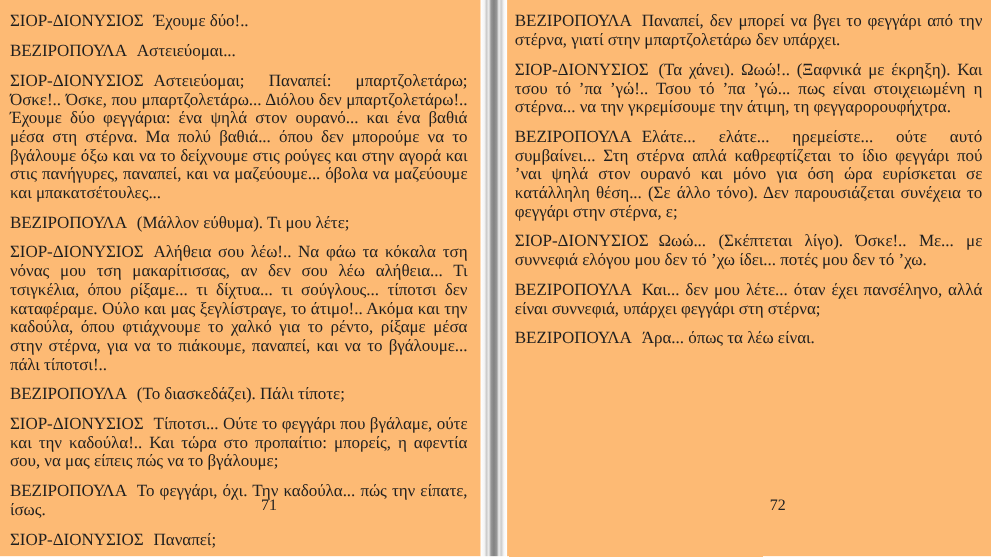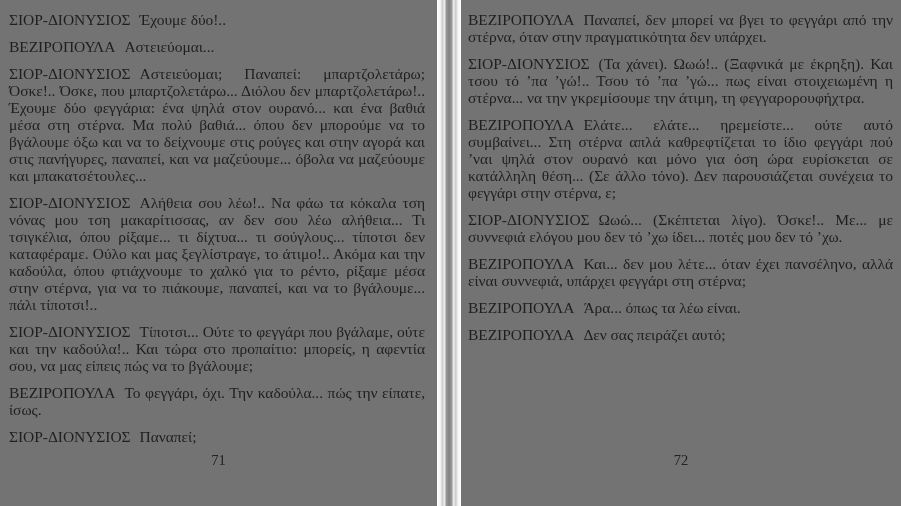--- a/index.html
+++ b/index.html
@@ -14,21 +14,21 @@
     background: #ffffff;
     overflow: hidden;
     font-family: "Liberation Serif", "DejaVu Serif", serif;
     color: #1f1f1f;
   }
   .page {
     position: absolute;
     top: 0;
     height: 506px;
     box-sizing: border-box;
-    background: #737373;
+    background: #fdba74;
   }
   .page.left {
     left: 0;
     width: 437px;
     padding: 11px 12px 0 9px;
   }
   .page.right {
     left: 461px;
     width: 440px;
     padding: 11px 8px 0 7px;
@@ -46,20 +46,21 @@
     white-space: nowrap;
   }
   .page-number {
     position: absolute;
     bottom: 37px;
     left: 0;
     width: 100%;
     text-align: center;
     font-size: 14.5px;
     color: #222222;
+    padding-left: 26px;
   }
   .spine {
     position: absolute;
     left: 437px;
     top: 0;
     width: 24px;
     height: 506px;
     background: linear-gradient(90deg,
       #ffffff 0%,
       #f4f4f4 14%,
@@ -77,36 +78,37 @@
 </head>
 <body>
 
 <div class="spread">
 
   <div class="page left">
     <div class="page-text">
         <p class="para"><span class="speaker">ΣΙΟΡ-ΔΙΟΝΥΣΙΟΣ</span><span class="speech">Έχουμε δύο!..</span></p>
         <p class="para"><span class="speaker">ΒΕΖΙΡΟΠΟΥΛΑ</span><span class="speech">Αστειεύομαι...</span></p>
         <p class="para"><span class="speaker">ΣΙΟΡ-ΔΙΟΝΥΣΙΟΣ</span><span class="speech">Αστειεύομαι; Παναπεί: μπαρτζολετάρω; Όσκε!.. Όσκε, που μπαρτζολετάρω... Διόλου δεν μπαρτζολετάρω!.. Έχουμε δύο φεγγάρια: ένα ψηλά στον ουρανό... και ένα βαθιά μέσα στη στέρνα. Μα πολύ βαθιά... όπου δεν μπορούμε να το βγάλουμε όξω και να το δείχνουμε στις ρούγες και στην αγορά και στις πανήγυρες, παναπεί, και να μαζεύουμε... όβολα να μαζεύουμε και μπακατσέτουλες...</span></p>
+        <p class="para"><span class="speaker">ΒΕΖΙΡΟΠΟΥΛΑ</span><span class="speech">(Μάλλον εύθυμα). Τι μου λέτε;</span></p>
         <p class="para"><span class="speaker">ΣΙΟΡ-ΔΙΟΝΥΣΙΟΣ</span><span class="speech">Αλήθεια σου λέω!.. Να φάω τα κόκαλα τση νόνας μου τση μακαρίτισσας, αν δεν σου λέω αλήθεια... Τι τσιγκέλια, όπου ρίξαμε... τι δίχτυα... τι σούγλους... τίποτσι δεν καταφέραμε. Ούλο και μας ξεγλίστραγε, το άτιμο!.. Ακόμα και την καδούλα, όπου φτιάχνουμε το χαλκό για το ρέντο, ρίξαμε μέσα στην στέρνα, για να το πιάκουμε, παναπεί, και να το βγάλουμε... πάλι τίποτσι!..</span></p>
+        <p class="para"><span class="speaker">ΒΕΖΙΡΟΠΟΥΛΑ</span><span class="speech">(Το διασκεδάζει). Πάλι τίποτε;</span></p>
         <p class="para"><span class="speaker">ΣΙΟΡ-ΔΙΟΝΥΣΙΟΣ</span><span class="speech">Τίποτσι... Ούτε το φεγγάρι που βγάλαμε, ούτε και την καδούλα!.. Και τώρα στο προπαίτιο: μπορείς, η αφεντία σου, να μας είπεις πώς να το βγάλουμε;</span></p>
         <p class="para"><span class="speaker">ΒΕΖΙΡΟΠΟΥΛΑ</span><span class="speech">Το φεγγάρι, όχι. Την καδούλα... πώς την είπατε, ίσως.</span></p>
         <p class="para"><span class="speaker">ΣΙΟΡ-ΔΙΟΝΥΣΙΟΣ</span><span class="speech">Παναπεί;</span></p>
       </div>
     <div class="page-number">71</div>
   </div>
 
   <div class="spine"></div>
 
   <div class="page right">
     <div class="page-text">
-        <p class="para"><span class="speaker">ΒΕΖΙΡΟΠΟΥΛΑ</span><span class="speech">Παναπεί, δεν μπορεί να βγει το φεγγάρι από την στέρνα, όταν στην πραγματικότητα δεν υπάρχει.</span></p>
+        <p class="para"><span class="speaker">ΒΕΖΙΡΟΠΟΥΛΑ</span><span class="speech">Παναπεί, δεν μπορεί να βγει το φεγγάρι από την στέρνα, γιατί στην μπαρτζολετάρω δεν υπάρχει.</span></p>
         <p class="para"><span class="speaker">ΣΙΟΡ-ΔΙΟΝΥΣΙΟΣ</span><span class="speech">(Τα χάνει). Ωωώ!.. (Ξαφνικά με έκρηξη). Και τσου τό ’πα ’γώ!.. Τσου τό ’πα ’γώ... πως είναι στοιχειωμένη η στέρνα... να την γκρεμίσουμε την άτιμη, τη φεγγαρορουφήχτρα.</span></p>
         <p class="para"><span class="speaker">ΒΕΖΙΡΟΠΟΥΛΑ</span><span class="speech">Ελάτε... ελάτε... ηρεμείστε... ούτε αυτό συμβαίνει... Στη στέρνα απλά καθρεφτίζεται το ίδιο φεγγάρι πού ’ναι ψηλά στον ουρανό και μόνο για όση ώρα ευρίσκεται σε κατάλληλη θέση... (Σε άλλο τόνο). Δεν παρουσιάζεται συνέχεια το φεγγάρι στην στέρνα, ε;</span></p>
         <p class="para"><span class="speaker">ΣΙΟΡ-ΔΙΟΝΥΣΙΟΣ</span><span class="speech">Ωωώ... (Σκέπτεται λίγο). Όσκε!.. Με... με συννεφιά ελόγου μου δεν τό ’χω ίδει... ποτές μου δεν τό ’χω.</span></p>
         <p class="para"><span class="speaker">ΒΕΖΙΡΟΠΟΥΛΑ</span><span class="speech">Και... δεν μου λέτε... όταν έχει πανσέληνο, αλλά είναι συννεφιά, υπάρχει φεγγάρι στη στέρνα;</span></p>
         <p class="para"><span class="speaker">ΒΕΖΙΡΟΠΟΥΛΑ</span><span class="speech">Άρα... όπως τα λέω είναι.</span></p>
-        <p class="para"><span class="speaker">ΒΕΖΙΡΟΠΟΥΛΑ</span><span class="speech">Δεν σας πειράζει αυτό;</span></p>
       </div>
     <div class="page-number">72</div>
   </div>
 
 </div>
 
 </body></html>

